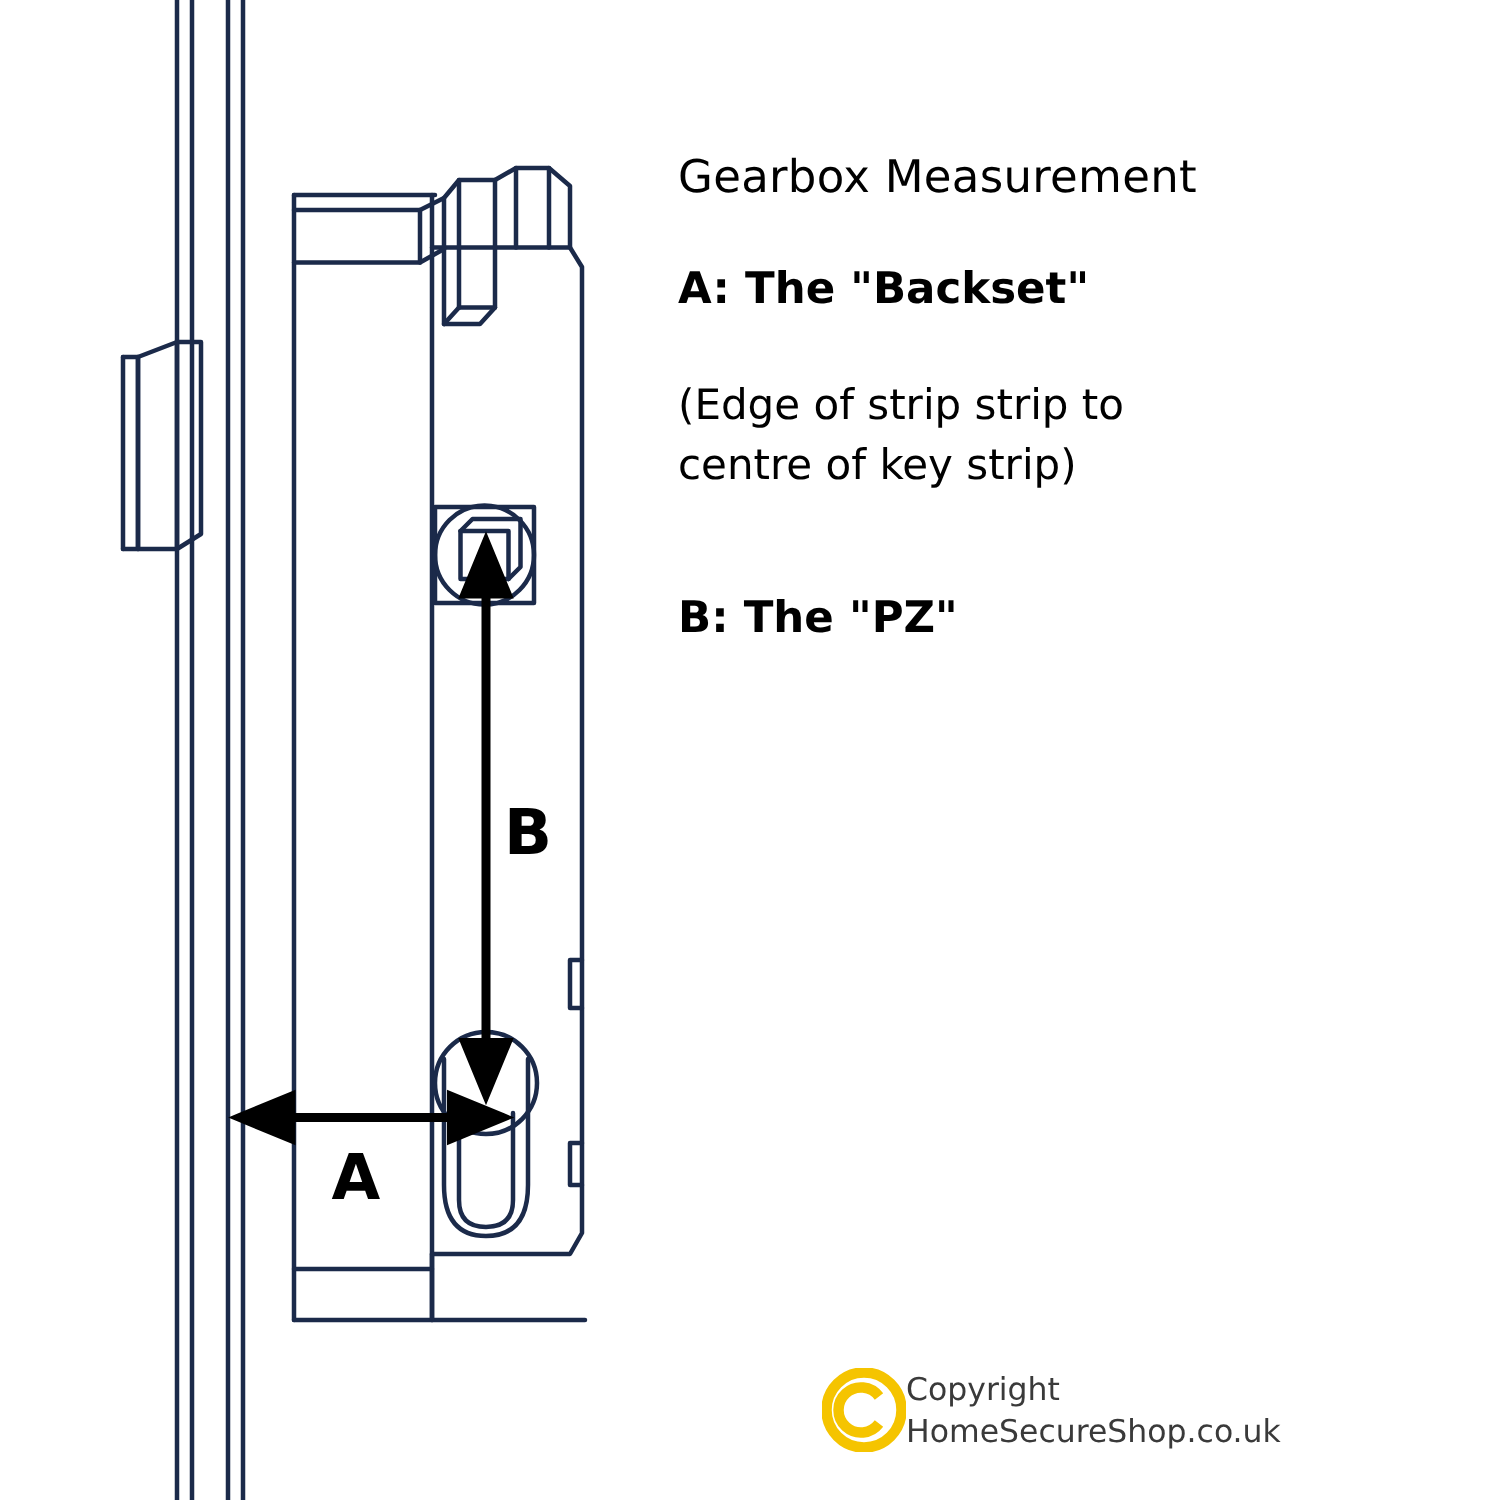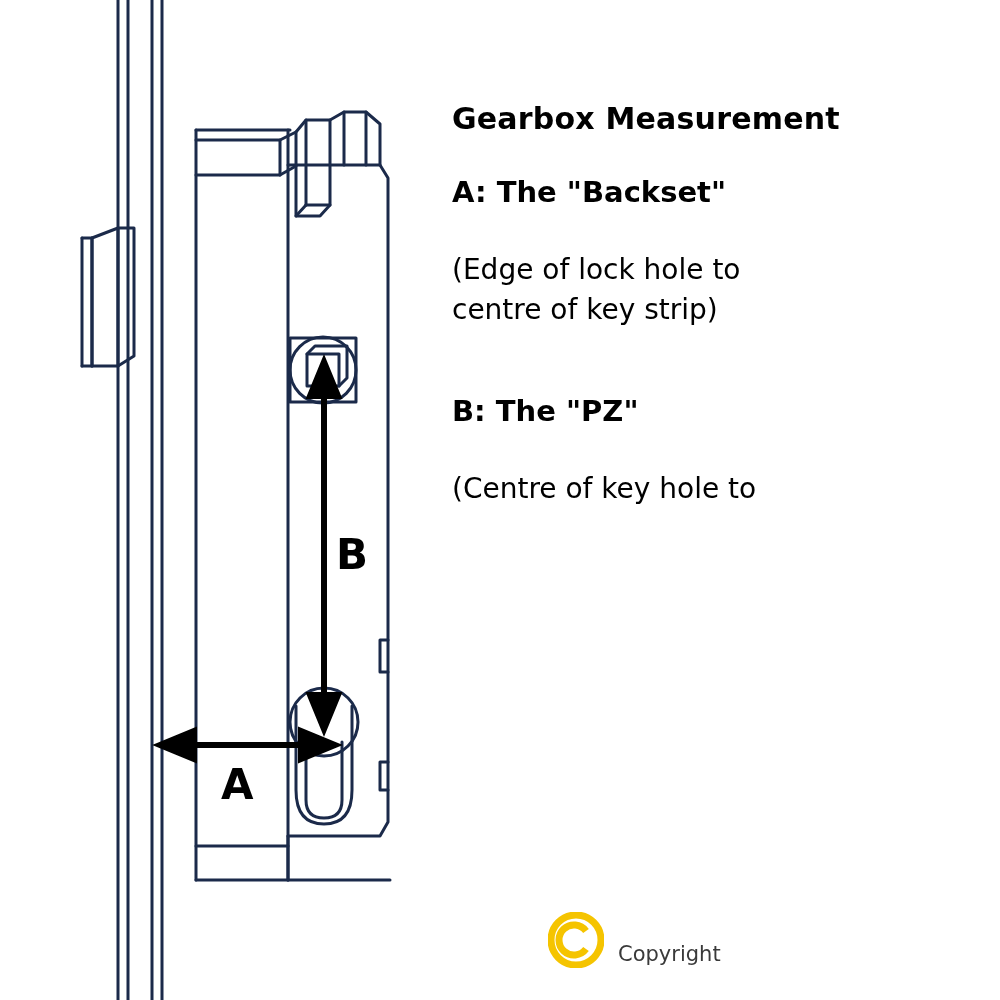--- a/index.html
+++ b/index.html
@@ -24,21 +24,21 @@
     height: 1000px;
   }
   .text-panel {
     position: absolute;
     left: 452px;
     top: 100px;
     width: 520px;
   }
   .t-heading {
     font-size: 30px;
-    font-weight: bold;
+    font-weight: normal;
     line-height: 1.25;
     margin: 0 0 36px 0;
     letter-spacing: 0.2px;
   }
   .t-sub {
     font-size: 29px;
     font-weight: bold;
     line-height: 1.25;
     margin: 0 0 40px 0;
   }
@@ -50,22 +50,22 @@
   }
   .t-body .line {
     display: block;
   }
   .gap-big { height: 26px; }
   .copyright {
     position: absolute;
     left: 548px;
     top: 912px;
     display: flex;
-    align-items: flex-end;
-    gap: 14px;
+    align-items: center;
+    gap: 0;
   }
   .copyright .c-mark {
     width: 56px;
     height: 56px;
     flex: 0 0 56px;
   }
   .copyright .c-text {
     font-size: 21px;
     line-height: 1.35;
     color: #3a3a3a;
@@ -161,36 +161,36 @@
 
   <div class="label-B">B</div>
   <div class="label-A">A</div>
 
   <div class="text-panel">
     <p class="t-heading">Gearbox Measurement</p>
 
     <p class="t-sub">A: The "Backset"</p>
 
     <p class="t-body">
-      <span class="line">(Edge of lock hole to</span>
+      <span class="line">(Edge of strip strip to</span>
       <span class="line">centre of key strip)</span>
     </p>
 
     <div class="gap-big"></div>
 
     <p class="t-sub">B: The "PZ"</p>
 
     <p class="t-body">
-      <span class="line">(Centre of key hole to</span>
     </p>
   </div>
 
   <div class="copyright">
     <svg class="c-mark" viewBox="0 0 56 56">
       <circle cx="28" cy="28" r="25" fill="none" stroke="#f5c400" stroke-width="7"></circle>
       <path d="M38 19 A15 15 0 1 0 38 37" fill="none" stroke="#f5c400" stroke-width="7" stroke-linecap="butt"></path>
     </svg>
     <div class="c-text">
       <span>Copyright</span>
+      <span>HomeSecureShop.co.uk</span>
     </div>
   </div>
 
 </div>
 
 </body></html>

